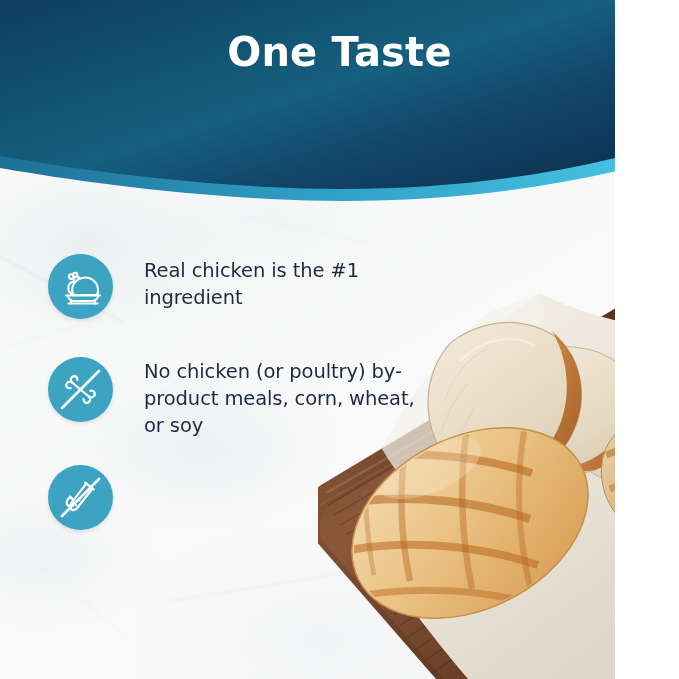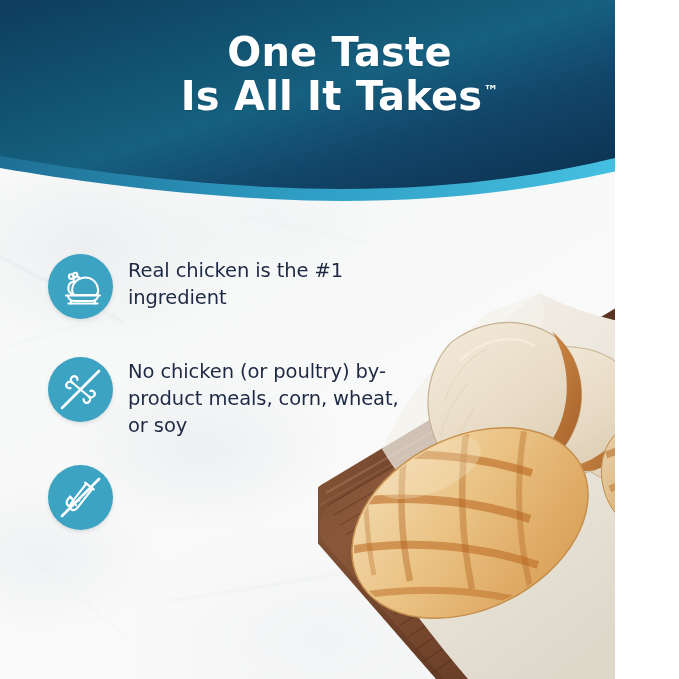--- a/index.html
+++ b/index.html
@@ -94,21 +94,21 @@
   .bullets {
     position:absolute;
     left:0; top:240px;
     width:420px;
     z-index:6;
   }
   .bullet {
     position:absolute;
     display:flex;
     align-items:flex-start;
-    gap:0;
+    gap:16px;
   }
   .b1 { left:48px; top:14px; }
   .b2 { left:48px; top:117px; }
   .b3 { left:48px; top:225px; }
 
   .icon-badge {
     flex:0 0 auto;
     width:65px; height:65px;
     border-radius:50%;
     background:#3da3c2;
@@ -304,21 +304,20 @@
         </linearGradient>
       </defs>
 
       <path d="M 0,0 L 679,0 L 679,155 C 560,190 420,207 270,199 C 160,193 70,180 0,168 Z" fill="url(#stripeG)"></path>
 
       <path d="M 0,0 L 679,0 L 679,140 C 560,178 420,195 268,187 C 158,181 68,168 0,156 Z" fill="url(#bannerG)"></path>
     </svg>
 
     <div class="headline">
       <span class="line line1">One Taste</span>
-      <span class="line line2"><span>Is All It Takes</span><span class="tm">™</span></span>
     </div>
   </div>
 
   <div class="bullets">
 
     <div class="bullet b1">
       <div class="icon-badge">
         <svg width="65" height="65" viewBox="0 0 65 65" xmlns="http://www.w3.org/2000/svg">
           <g fill="none" stroke="#ffffff" stroke-width="2.1" stroke-linecap="round" stroke-linejoin="round">
 

